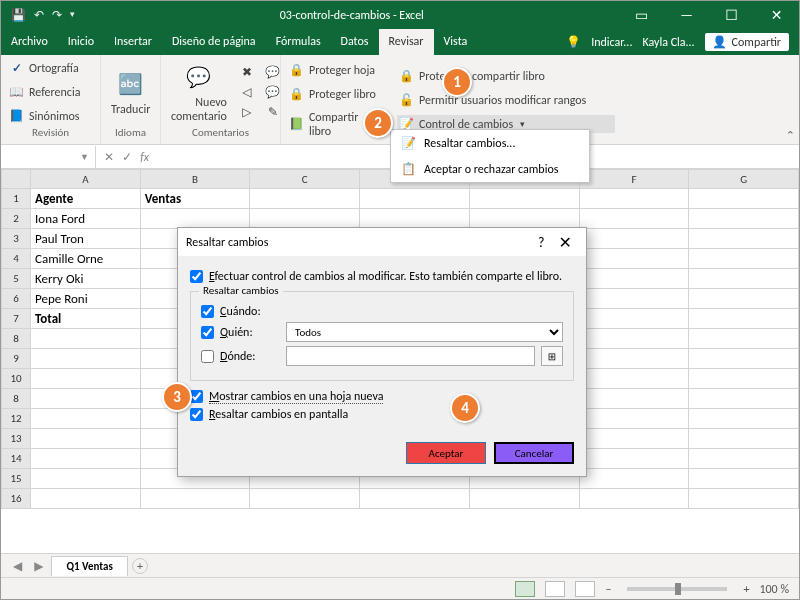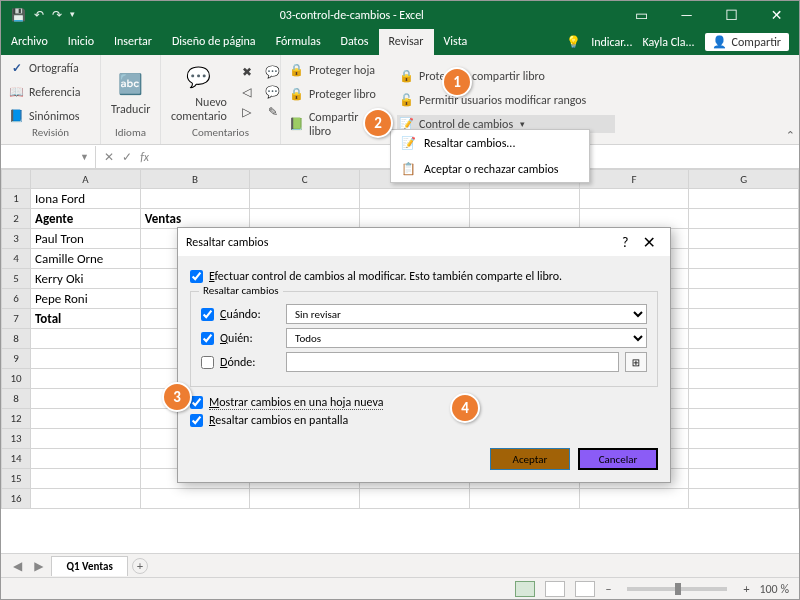--- a/index.html
+++ b/index.html
@@ -34,35 +34,35 @@
 .grid{display:flex;flex:1;background:#fff;height:370px}
 .rownums{width:30px;background:#fff}
 .rownums .hdr{height:20px;background:#e6e6e6;border:1px solid #d4d4d4}
 .rownums .rn{height:20px;background:#e6e6e6;border:1px solid #d4d4d4;border-top:0;display:flex;align-items:center;justify-content:center;font-size:11px;color:#333}
 .cells{flex:1;overflow:hidden}
 .colhdrs{display:flex;height:20px}
 .colhdrs .ch{width:110px;background:#e6e6e6;border:1px solid #d4d4d4;border-left:0;display:flex;align-items:center;justify-content:center;font-size:11px;color:#333}
 .row{display:flex;height:20px}
 .cell{width:110px;border-right:1px solid #d4d4d4;border-bottom:1px solid #d4d4d4;padding:0 4px;display:flex;align-items:center;font-family:Calibri;font-size:13px}
 .cell.bold{font-weight:bold}
-.dialog{position:absolute;left:176px;top:226px;width:494px;background:#f0f0f0;border:1px solid #a0a0a0;box-shadow:3px 3px 12px rgba(0,0,0,.3);z-index:10;font-size:11px}
+.dialog{position:absolute;left:176px;top:226px;width:410px;background:#f0f0f0;border:1px solid #a0a0a0;box-shadow:3px 3px 12px rgba(0,0,0,.3);z-index:10;font-size:11px}
 .dlg-title{height:28px;display:flex;align-items:center;padding:0 8px;background:#fff;font-size:12px}
 .dlg-title .sp{flex:1}
 .dlg-title .x{font-size:16px;padding:0 6px;cursor:pointer}
 .dlg-body{padding:10px 12px}
 .dlg-body label{display:flex;align-items:center;gap:6px;margin:3px 0}
 .dlg-body .fieldset{border:1px solid #d0d0d0;margin:8px 0;padding:8px 10px 10px;position:relative}
 .dlg-body .fieldset .leg{position:absolute;top:-8px;left:8px;background:#f0f0f0;padding:0 4px;font-size:11px}
 .dlg-body .frow{display:flex;align-items:center;gap:6px;margin:4px 0}
 .dlg-body .frow .lbl{width:60px}
 .dlg-body select,.dlg-body input[type=text]{flex:1;height:20px;border:1px solid #aaa;font-size:11px;padding:0 4px;background:#fff}
 .dlg-body .refbtn{width:22px;height:20px;border:1px solid #aaa;background:#f8f8f8;display:flex;align-items:center;justify-content:center;font-size:10px}
 .dlg-btns{display:flex;justify-content:flex-end;gap:8px;padding:8px 12px 12px}
 .dlg-btns button{width:80px;height:22px;border:2px solid #000000;background:#8b5cf6;font-size:11px;cursor:pointer}
-.dlg-btns button.primary{border:1px solid #2a7ab0;background:#a16207}
+.dlg-btns button.primary{border:1px solid #2a7ab0;background:#ef4444}
 .underline-char{text-decoration:underline}
 .callout{position:absolute;width:30px;height:30px;border-radius:50%;background:#ed7d31;border:2px solid #fff;color:#fff;font-weight:bold;font-size:15px;display:flex;align-items:center;justify-content:center;z-index:20;box-shadow:1px 1px 3px rgba(0,0,0,.3)}
 .sheettabs{height:24px;background:#f3f2f1;border-top:1px solid #d4d4d4;display:flex;align-items:center;padding:0 8px;gap:4px}
 .sheettabs .nav{color:#888;font-size:12px;padding:0 4px;cursor:pointer}
 .sheettabs .tab{background:#fff;border:1px solid #ccc;border-bottom:0;padding:3px 14px;font-size:11px;font-weight:bold}
 .sheettabs .plus{border:1px solid #ccc;border-radius:50%;width:16px;height:16px;display:flex;align-items:center;justify-content:center;font-size:12px;color:#666;cursor:pointer}
 .statusbar{height:22px;background:#f3f2f1;border-top:1px solid #d4d4d4;display:flex;align-items:center;padding:0 10px;font-size:11px;color:#555;gap:10px}
 .statusbar .sp{flex:1}
 .statusbar .viewbtn{width:20px;height:16px;border:1px solid #bbb;background:#fff;cursor:pointer}
 .statusbar .viewbtn.active{background:#d8e8d8;border-color:#7aa77a}
@@ -257,36 +257,36 @@
         <div class="ch">A</div>
         <div class="ch">B</div>
         <div class="ch">C</div>
         <div class="ch">D</div>
         <div class="ch">E</div>
         <div class="ch">F</div>
         <div class="ch">G</div>
       </div>
       <div id="rows">
         <div class="row">
-          <div class="cell">Iona Ford</div>
-          <div class="cell"></div>
-          <div class="cell"></div>
-          <div class="cell"></div>
-          <div class="cell"></div>
-          <div class="cell"></div>
-          <div class="cell"></div>
-        </div>
-        <div class="row">
           <div class="cell bold">Agente</div>
           <div class="cell bold">Ventas</div>
           <div class="cell bold"></div>
           <div class="cell bold"></div>
           <div class="cell bold"></div>
           <div class="cell bold"></div>
           <div class="cell bold"></div>
+        </div>
+        <div class="row">
+          <div class="cell">Iona Ford</div>
+          <div class="cell"></div>
+          <div class="cell"></div>
+          <div class="cell"></div>
+          <div class="cell"></div>
+          <div class="cell"></div>
+          <div class="cell"></div>
         </div>
         <div class="row">
           <div class="cell">Paul Tron</div>
           <div class="cell"></div>
           <div class="cell"></div>
           <div class="cell"></div>
           <div class="cell"></div>
           <div class="cell"></div>
           <div class="cell"></div>
         </div>
@@ -421,21 +421,20 @@
   <div class="dlg-body">
     <label>
         <input type="checkbox" checked="" style="">
         <span><span class="underline-char">E</span>fectuar control de cambios al modificar. Esto también comparte el libro.</span>
       </label>
     <div class="fieldset">
       <div class="leg">Resaltar cambios</div>
       <div class="frow">
         <input type="checkbox" checked="" style="">
         <span class="lbl"><span class="underline-char">C</span>uándo:</span>
-        <select><option>Sin revisar</option></select>
       </div>
       <div class="frow">
         <input type="checkbox" checked="" style="">
         <span class="lbl"><span class="underline-char">Q</span>uién:</span>
         <select><option>Todos</option></select>
       </div>
       <div class="frow">
         <input type="checkbox" style="">
         <span class="lbl"><span class="underline-char">D</span>ónde:</span>
         <input type="text" value="" style="">

